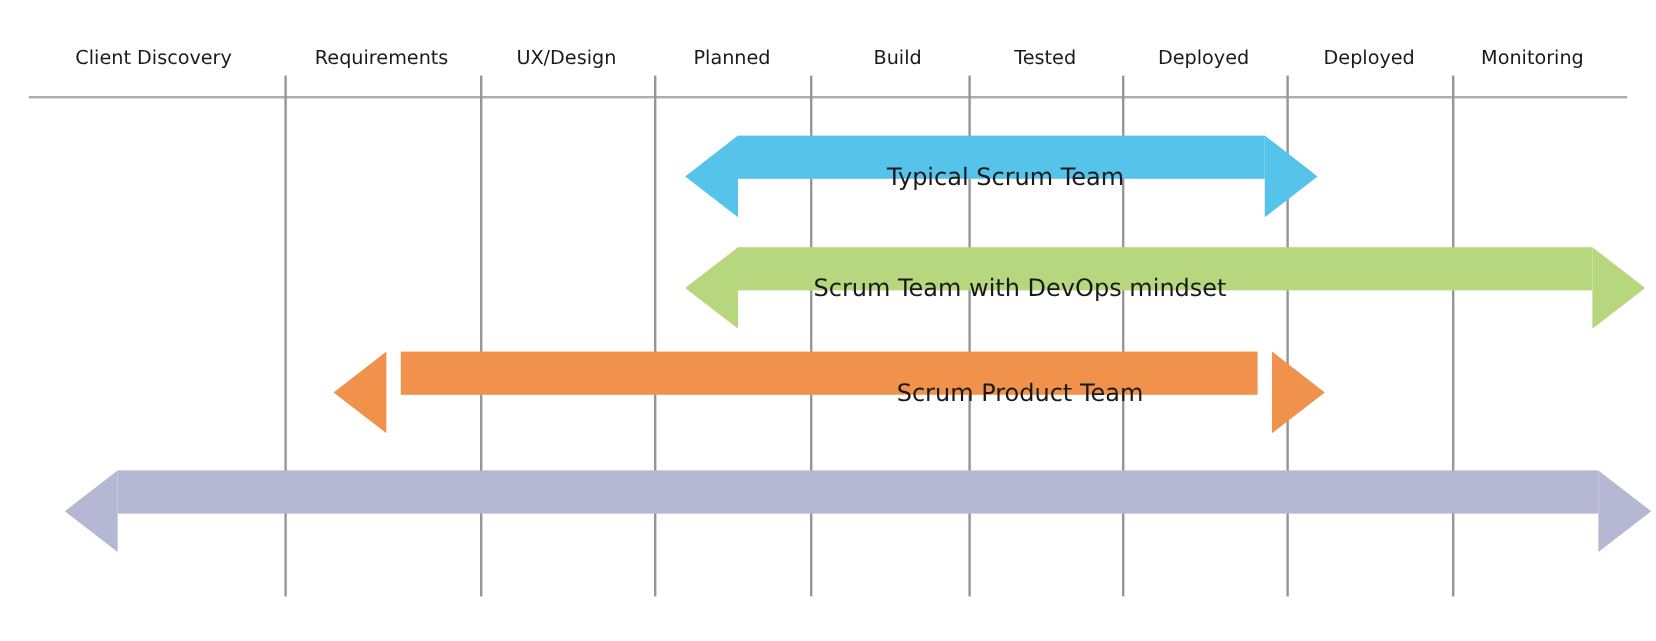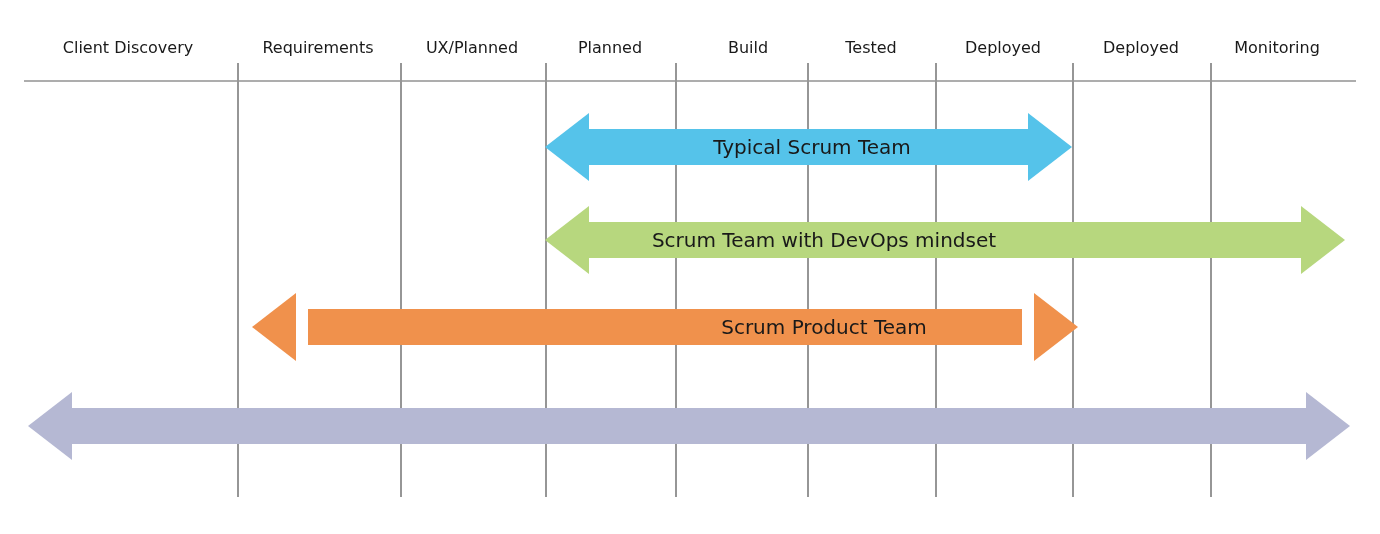--- a/index.html
+++ b/index.html
@@ -31,22 +31,23 @@
     position: absolute;
     top: 63px;
     width: 2px;
     height: 434px;
     background: #969696;
   }
   .arrow {
     position: absolute;
     height: 68px;
     display: flex;
-    align-items: center;
+    align-items: flex-start;
     z-index: 2;
+    margin-left: 26px;
   }
   .head {
     width: 0;
     height: 0;
     border-top: 34px solid transparent;
     border-bottom: 34px solid transparent;
     flex: 0 0 auto;
   }
   .head.hl { border-right: 44px solid var(--c); }
   .head.hr { border-left: 44px solid var(--c); }
@@ -65,21 +66,21 @@
     z-index: 3;
   }
 </style>
 </head>
 <body>
 
 <div class="canvas">
 
   <div class="stage-label" style="left:128px">Client Discovery</div>
   <div class="stage-label" style="left:318px">Requirements</div>
-  <div class="stage-label" style="left:472px">UX/Planned</div>
+  <div class="stage-label" style="left:472px">UX/Design</div>
   <div class="stage-label" style="left:610px">Planned</div>
   <div class="stage-label" style="left:748px">Build</div>
   <div class="stage-label" style="left:871px">Tested</div>
   <div class="stage-label" style="left:1003px">Deployed</div>
   <div class="stage-label" style="left:1141px">Deployed</div>
   <div class="stage-label" style="left:1277px">Monitoring</div>
 
   <div class="hline"></div>
 
   <div class="vline" style="left:237px"></div>

